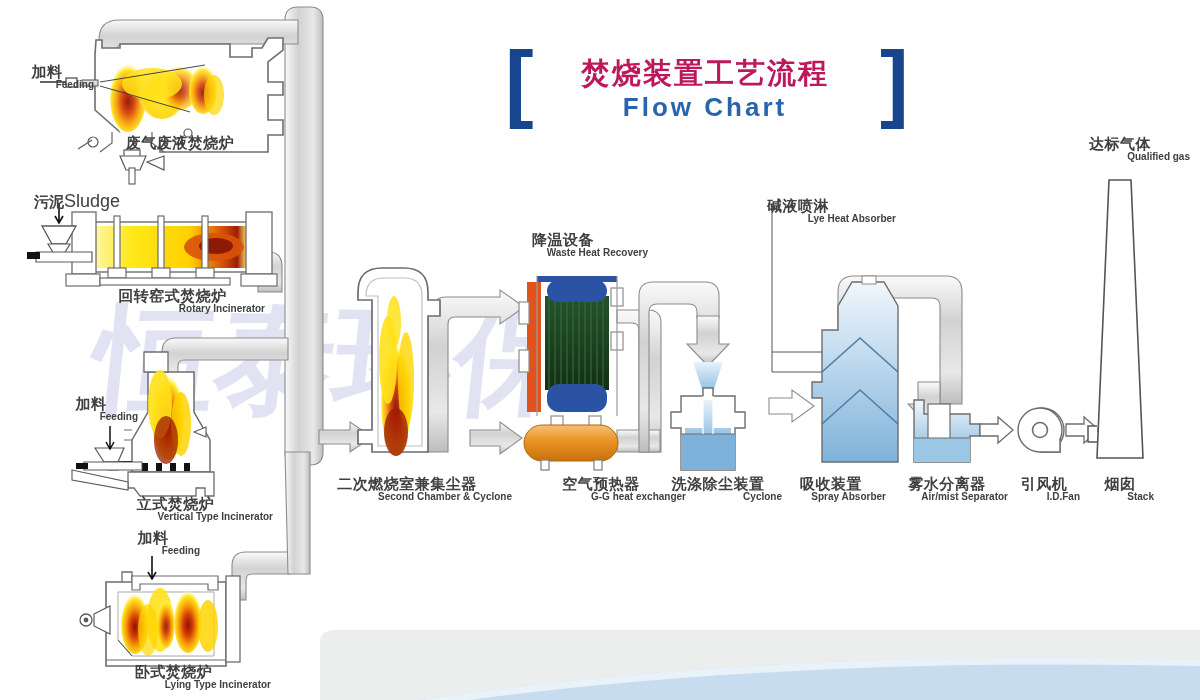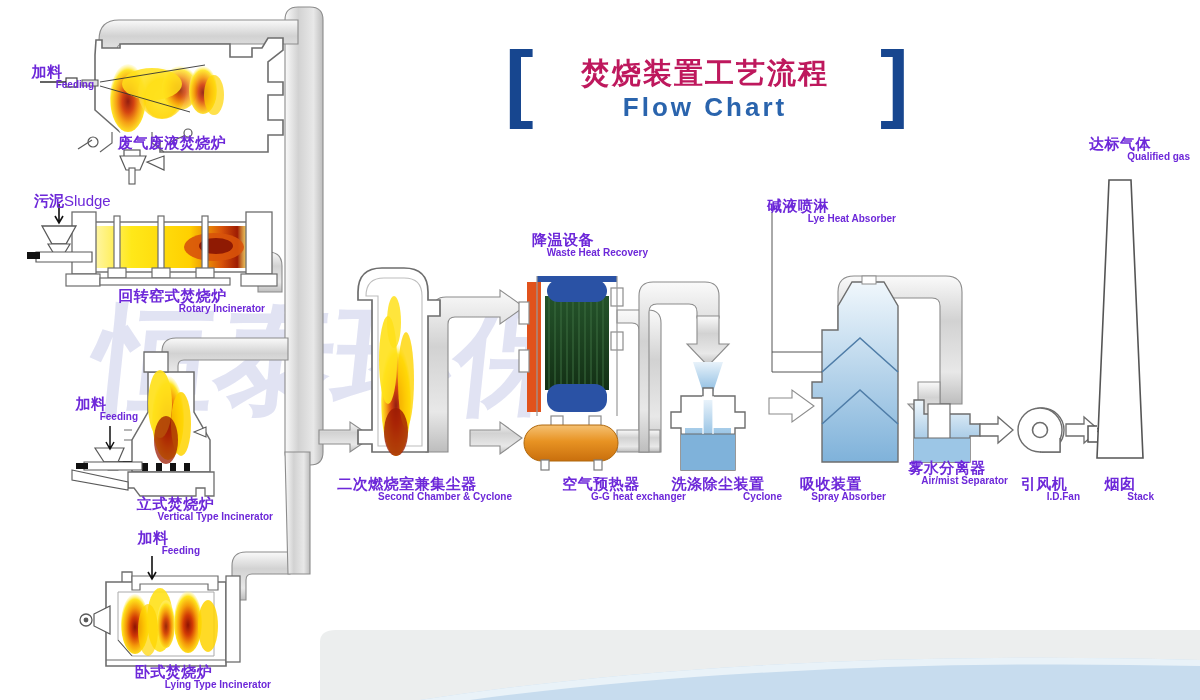--- a/index.html
+++ b/index.html
@@ -1,21 +1,21 @@
 <!DOCTYPE html>
 <html><head>
 <meta charset="utf-8">
 <style>
   html,body{margin:0;padding:0;background:#fff;}
   body{width:1200px;height:700px;overflow:hidden;
        font-family:"Liberation Sans","DejaVu Sans",sans-serif;}
   #stage{position:relative;width:1200px;height:700px;background:#ffffff;overflow:hidden;}
   #stage svg.layer{position:absolute;left:0;top:0;width:1200px;height:700px;}
 
-  .lbl{position:absolute;text-align:center;line-height:1.08;color:#6d28d9;
+  .lbl{position:absolute;text-align:center;line-height:1.08;color:#404040;
        white-space:nowrap;pointer-events:none;}
   .lbl .cn{display:block;font-weight:bold;font-size:15px;letter-spacing:.5px;}
   .lbl .en{display:block;font-size:10px;font-weight:bold;text-align:right;}
 
   #title{position:absolute;left:500px;top:45px;width:410px;height:110px;text-align:center;}
   #title .t-cn{font-size:29px;font-weight:bold;color:#be185d;letter-spacing:2px;
                line-height:1.15;margin-top:12px;}
   #title .t-en{font-size:26px;font-weight:bold;color:#2a64ad;letter-spacing:3px;
                line-height:1.2;margin-top:2px;}
   .brk{position:absolute;color:#17468f;font-size:86px;font-weight:bold;line-height:1;}
@@ -343,26 +343,26 @@
   <div id="title">
     <div class="t-cn">焚烧装置工艺流程</div>
     <div class="t-en">Flow Chart</div>
   </div>
 
   <div class="lbl" style="left:0px;top:64px;width:94px;">
     <span class="cn">加料</span>
     <span class="en">Feeding</span>
   </div>
 
-  <div class="lbl" style="left:52px;top:135px;width:240px;">
+  <div class="lbl" style="left:60px;top:135px;width:240px;">
     <span class="cn">废气废液焚烧炉</span>
   </div>
 
   <div class="lbl" style="left:34px;top:192px;width:120px;text-align:left;">
-    <span style="font-weight:bold;font-size:15px;">污泥</span><span style="font-size:15px;">Sludge</span>
+    <span style="font-weight:bold;font-size:15px;">污泥</span><span style="font-size:18px;">Sludge</span>
   </div>
 
   <div class="lbl" style="left:80px;top:288px;width:185px;">
     <span class="cn">回转窑式焚烧炉</span>
     <span class="en">Rotary Incinerator</span>
   </div>
 
   <div class="lbl" style="left:44px;top:396px;width:94px;">
     <span class="cn">加料</span>
     <span class="en">Feeding</span>
@@ -406,21 +406,21 @@
   <div class="lbl" style="left:700px;top:198px;width:196px;">
     <span class="cn">碱液喷淋</span>
     <span class="en">Lye Heat Absorber</span>
   </div>
 
   <div class="lbl" style="left:776px;top:476px;width:110px;">
     <span class="cn">吸收装置</span>
     <span class="en">Spray Absorber</span>
   </div>
 
-  <div class="lbl" style="left:886px;top:460px;width:122px;">
+  <div class="lbl" style="left:886px;top:476px;width:122px;">
     <span class="cn">雾水分离器</span>
     <span class="en">Air/mist Separator</span>
   </div>
 
   <div class="lbl" style="left:1008px;top:476px;width:72px;">
     <span class="cn">引风机</span>
     <span class="en">I.D.Fan</span>
   </div>
 
   <div class="lbl" style="left:1086px;top:476px;width:68px;">

